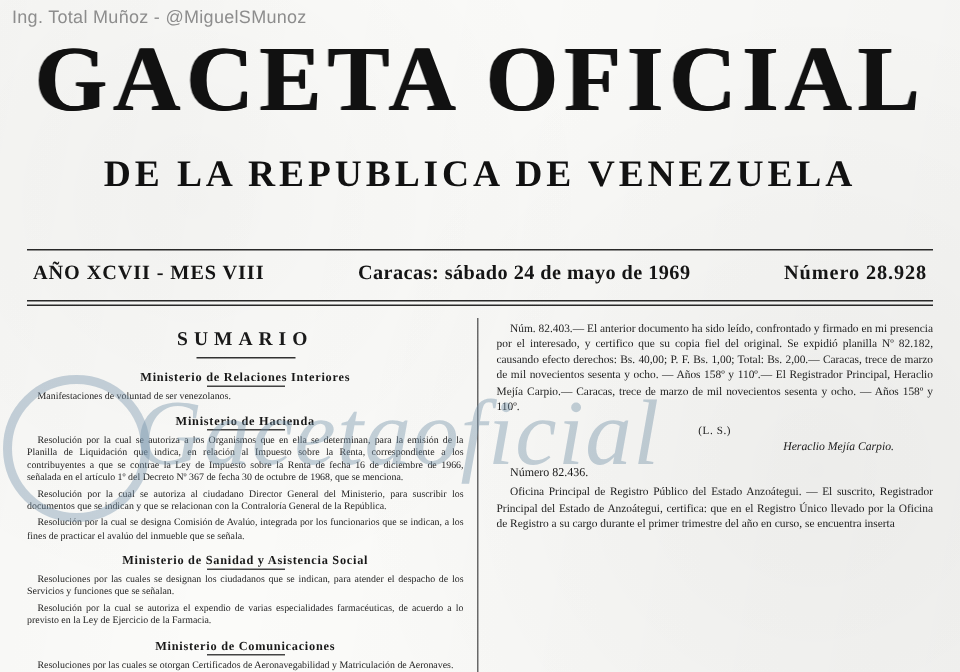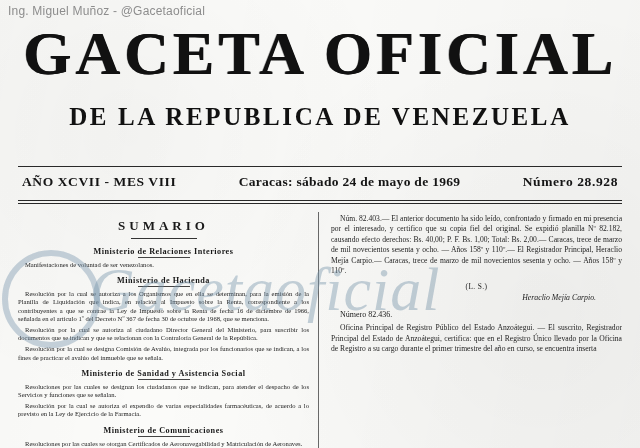--- a/index.html
+++ b/index.html
@@ -218,21 +218,21 @@
     margin: 8px 0 4px 0;
     text-indent: 9px;
   }
   .spacer-small { height: 6px; }
 </style>
 </head>
 <body>
 
 <div id="page">
 
-  <div class="top-credit">Ing. Miguel Muñoz - @Gacetaoficial</div>
+  <div class="top-credit">Ing. Total Muñoz - @MiguelSMunoz</div>
 
   <div class="masthead">
     <div class="gaceta-title">GACETA OFICIAL</div>
     <div class="gaceta-sub">DE LA REPUBLICA DE VENEZUELA</div>
   </div>
 
   <div class="rule r1"></div>
 
   <div class="issueline">
     <div class="left">AÑO XCVII - MES VIII</div>

